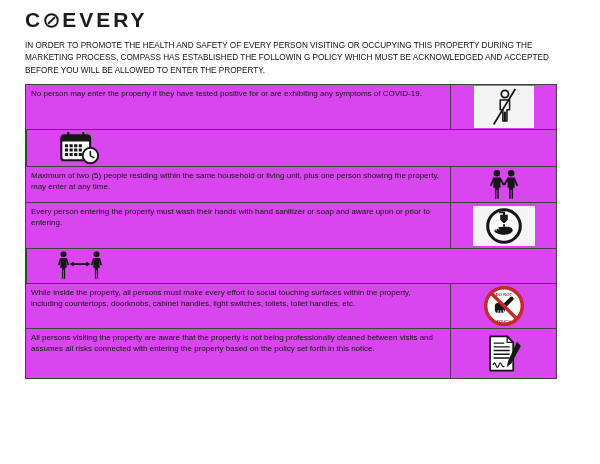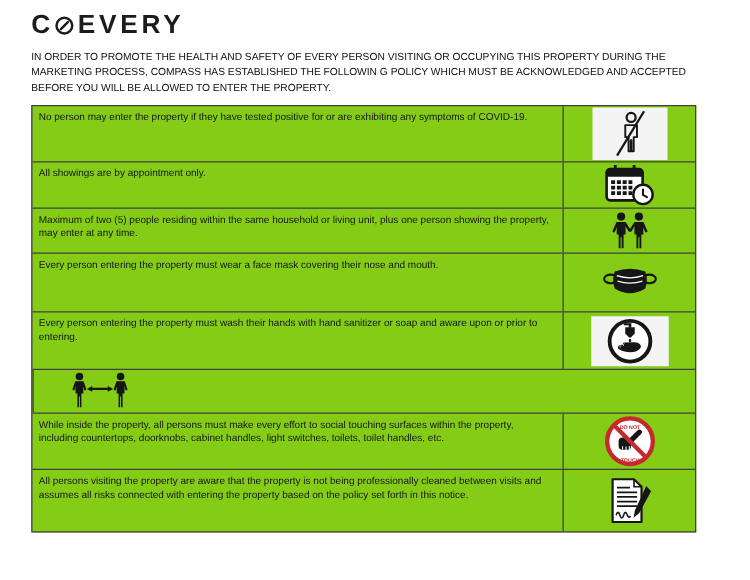--- a/index.html
+++ b/index.html
@@ -15,21 +15,21 @@
   .logo span{line-height:1;}
   .logo svg{margin:1px 2px 0 0;display:block;}
   
   .intro{
     position:absolute;left:25px;top:40px;width:552px;margin:0;
     font-size:8.2px;line-height:12.4px;font-weight:400;color:#111;
   }
   
   .policy-table{
     position:absolute;left:25px;top:84px;width:532px;
-    border:1px solid #404040;box-sizing:border-box;background:#84cc16;
+    border:1px solid #404040;box-sizing:border-box;background:#d946ef;
   }
   .row{display:flex;border-bottom:1px solid #404040;}
   .row:last-child{border-bottom:none;}
   .r1{min-height:44px}.r2{min-height:32px}.r3{min-height:35px}.r4{min-height:46px}
   .r5{min-height:45px}.r6{min-height:34px}.r7{min-height:39px}.r8{min-height:49px}
   .cell-text{
     flex:1;padding:2.5px 8px 2px 5px;font-size:8px;line-height:11.5px;color:#161616;
     box-sizing:border-box;
   }
   .cell-icon{
@@ -65,21 +65,20 @@
           <svg width="36" height="40" viewBox="0 0 40 44">
             <circle cx="21" cy="7.5" r="4" fill="none" stroke="#161616" stroke-width="2"></circle>
             <path d="M15.8 14.3 L26.2 14.3 L26.2 25 L23.3 25 L23.3 37.6 L21.3 37.6 L21.3 27.8 L20.7 27.8 L20.7 37.6 L18.7 37.6 L18.7 25 L15.8 25 Z" fill="none" stroke="#161616" stroke-width="1.7" stroke-linejoin="round"></path>
             <line x1="32.5" y1="2" x2="8.5" y2="41.5" stroke="#161616" stroke-width="2"></line>
           </svg>
         </span>
       </div>
     </div>
 
     <div class="row r2">
-      <div class="cell-text">All showings are by appointment only.</div>
       <div class="cell-icon">
         <span class="icon-bg">
           <svg width="42" height="34" viewBox="0 0 44 36">
             <rect x="2.2" y="4.5" width="30.5" height="26.5" rx="3" fill="#fff" stroke="#161616" stroke-width="2.2"></rect>
             <path d="M2.2 7.5 q0-3 3-3 h24.5 q3 0 3 3 v3.5 H2.2 Z" fill="#161616"></path>
             <line x1="9.5" y1="1" x2="9.5" y2="8" stroke="#161616" stroke-width="2.4"></line>
             <line x1="25.5" y1="1" x2="25.5" y2="8" stroke="#161616" stroke-width="2.4"></line>
             <line x1="6" y1="15.6" x2="24" y2="15.6" stroke="#161616" stroke-width="3.2" stroke-dasharray="3.4 1.5"></line>
             <line x1="6" y1="20.2" x2="24" y2="20.2" stroke="#161616" stroke-width="3.2" stroke-dasharray="3.4 1.5"></line>
             <line x1="6" y1="24.8" x2="24" y2="24.8" stroke="#161616" stroke-width="3.2" stroke-dasharray="3.4 1.5"></line>
@@ -99,34 +98,20 @@
             <circle cx="28" cy="4.8" r="3.7" fill="#161616"></circle>
             <path d="M8 9.6 H16 V21 H14.2 V33.4 H12.5 V23.5 H11.5 V33.4 H9.8 V21 H8 Z" fill="#161616"></path>
             <path d="M24 9.6 H32 V21 H30.2 V33.4 H28.5 V23.5 H27.5 V33.4 H25.8 V21 H24 Z" fill="#161616"></path>
             <path d="M8.6 10.8 L5.4 18 M31.4 10.8 L34.6 18 M15.4 10.8 L19.2 16.8 M24.6 10.8 L20.8 16.8" fill="none" stroke="#161616" stroke-width="2.2" stroke-linecap="round"></path>
             <circle cx="20" cy="17.2" r="1.4" fill="#161616"></circle>
           </svg>
         </span>
       </div>
     </div>
 
-    <div class="row r4">
-      <div class="cell-text">Every person entering the property must wear a face mask covering their nose and mouth.</div>
-      <div class="cell-icon">
-        <span class="icon-bg">
-          <svg width="44" height="29" viewBox="0 0 46 30">
-            <ellipse cx="6.8" cy="11.5" rx="5.4" ry="3.6" fill="none" stroke="#161616" stroke-width="1.8"></ellipse>
-            <ellipse cx="39.2" cy="11.5" rx="5.4" ry="3.6" fill="none" stroke="#161616" stroke-width="1.8"></ellipse>
-            <path d="M10.2 5.2 Q23 0.8 35.8 5.2 Q38.4 12.5 35.8 19.5 Q23 27.4 10.2 19.5 Q7.6 12.5 10.2 5.2 Z" fill="#161616"></path>
-            <path d="M12 8.8 Q23 12.4 34 8.8" stroke="#fff" stroke-width="1.1" fill="none"></path>
-            <path d="M12.6 13.4 Q23 16.6 33.4 13.4" stroke="#fff" stroke-width="1.1" fill="none"></path>
-          </svg>
-        </span>
-      </div>
-    </div>
 
     <div class="row r5">
       <div class="cell-text">Every person entering the property must wash their hands with hand sanitizer or soap and aware upon or prior to entering.</div>
       <div class="cell-icon">
         <span class="icon-bg gbg">
           <svg width="38" height="38" viewBox="0 0 42 42">
             <circle cx="21" cy="21" r="18" fill="#fff" stroke="#161616" stroke-width="3.4"></circle>
             <path d="M16.8 8.6 H25.2 V14.2 L21.8 17.6 H20.2 L16.8 14.2 Z" fill="#161616"></path>
             <rect x="19.8" y="5" width="2.4" height="4" fill="#161616"></rect>
             <rect x="15.4" y="5" width="4.6" height="1.9" fill="#161616"></rect>

